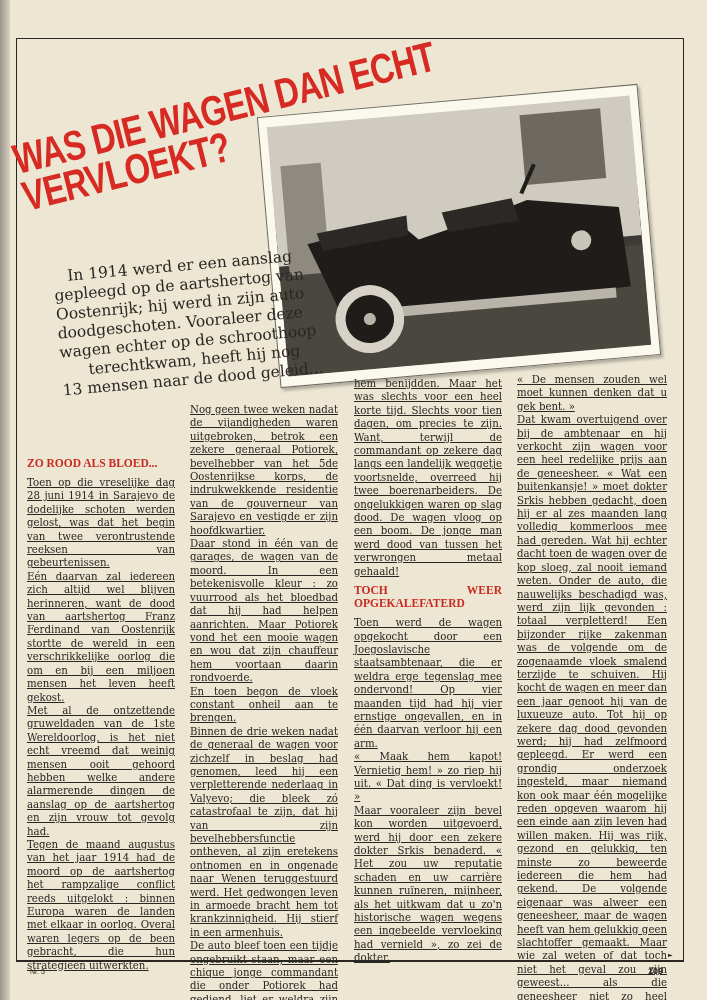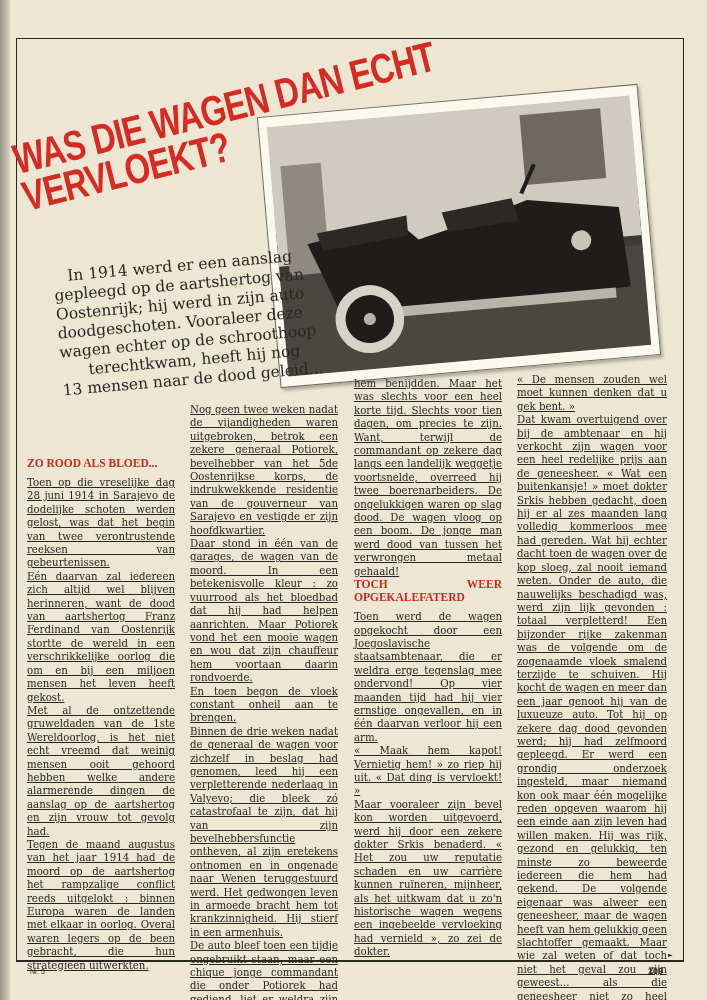--- a/index.html
+++ b/index.html
@@ -141,21 +141,21 @@
 <div class="col" id="col2">
   <p>Nog geen twee weken nadat de vijandigheden waren uitgebroken, betrok een zekere generaal Potiorek, bevelhebber van het 5de Oostenrijkse korps, de indrukwekkende residentie van de gouverneur van Sarajevo en vestigde er zijn hoofdkwartier.</p>
   <p>Daar stond in één van de garages, de wagen van de moord. In een betekenisvolle kleur : zo vuurrood als het bloedbad dat hij had helpen aanrichten. Maar Potiorek vond het een mooie wagen en wou dat zijn chauffeur hem voortaan daarin rondvoerde.</p>
   <p>En toen begon de vloek constant onheil aan te brengen.</p>
   <p>Binnen de drie weken nadat de generaal de wagen voor zichzelf in beslag had genomen, leed hij een verpletterende nederlaag in Valyevo; die bleek zó catastrofaal te zijn, dat hij van zijn bevelhebbersfunctie ontheven, al zijn eretekens ontnomen en in ongenade naar Wenen teruggestuurd werd. Het gedwongen leven in armoede bracht hem tot krankzinnigheid. Hij stierf in een armenhuis.</p>
   <p>De auto bleef toen een tijdje ongebruikt staan, maar een chique jonge commandant die onder Potiorek had gediend, liet er weldra zijn oog op vallen. Ook hij besloot die prachtwagen tot de zijne te maken, en een tijdlang reed hij er trots als een pauw in rond, wat al zijn vrienden</p>
 </div>
 
 <div class="col" id="col3">
   <p>hem benijdden. Maar het was slechts voor een heel korte tijd. Slechts voor tien dagen, om precies te zijn. Want, terwijl de commandant op zekere dag langs een landelijk weggetje voortsnelde, overreed hij twee boerenarbeiders. De ongelukkigen waren op slag dood. De wagen vloog op een boom. De jonge man werd dood van tussen het verwrongen metaal gehaald!</p>
-  <div class="sub" style="">TOCH WEER OPGEKALEFATERD</div>
+  <div class="sub" style="margin-top:6px">TOCH WEER OPGEKALEFATERD</div>
   <p>Toen werd de wagen opgekocht door een Joegoslavische staatsambtenaar, die er weldra erge tegenslag mee ondervond! Op vier maanden tijd had hij vier ernstige ongevallen, en in één daarvan verloor hij een arm.</p>
   <p>« Maak hem kapot! Vernietig hem! » zo riep hij uit. « Dat ding is vervloekt! »</p>
   <p>Maar vooraleer zijn bevel kon worden uitgevoerd, werd hij door een zekere dokter Srkis benaderd. « Het zou uw reputatie schaden en uw carrière kunnen ruïneren, mijnheer, als het uitkwam dat u zo'n historische wagen wegens een ingebeelde vervloeking had vernield », zo zei de dokter.</p>
 </div>
 
 <div class="col" id="col4">
   <p>« De mensen zouden wel moet kunnen denken dat u gek bent. »</p>
   <p>Dat kwam overtuigend over bij de ambtenaar en hij verkocht zijn wagen voor een heel redelijke prijs aan de geneesheer. « Wat een buitenkansje! » moet dokter Srkis hebben gedacht, doen hij er al zes maanden lang volledig kommerloos mee had gereden. Wat hij echter dacht toen de wagen over de kop sloeg, zal nooit iemand weten. Onder de auto, die nauwelijks beschadigd was, werd zijn lijk gevonden : totaal verpletterd! Een bijzonder rijke zakenman was de volgende om de zogenaamde vloek smalend terzijde te schuiven. Hij kocht de wagen en meer dan een jaar genoot hij van de luxueuze auto. Tot hij op zekere dag dood gevonden werd; hij had zelfmoord gepleegd. Er werd een grondig onderzoek ingesteld, maar niemand kon ook maar één mogelijke reden opgeven waarom hij een einde aan zijn leven had willen maken. Hij was rijk, gezond en gelukkig, ten minste zo beweerde iedereen die hem had gekend. De volgende eigenaar was alweer een geneesheer, maar de wagen heeft van hem gelukkig geen slachtoffer gemaakt. Maar wie zal weten of dat toch niet het geval zou zijn geweest... als die geneesheer niet zo heel plotseling de auto weer verkocht omdat hij hoorde dat veel van zijn patiënten zich zorgen maakten over de</p>
 </div>
 

